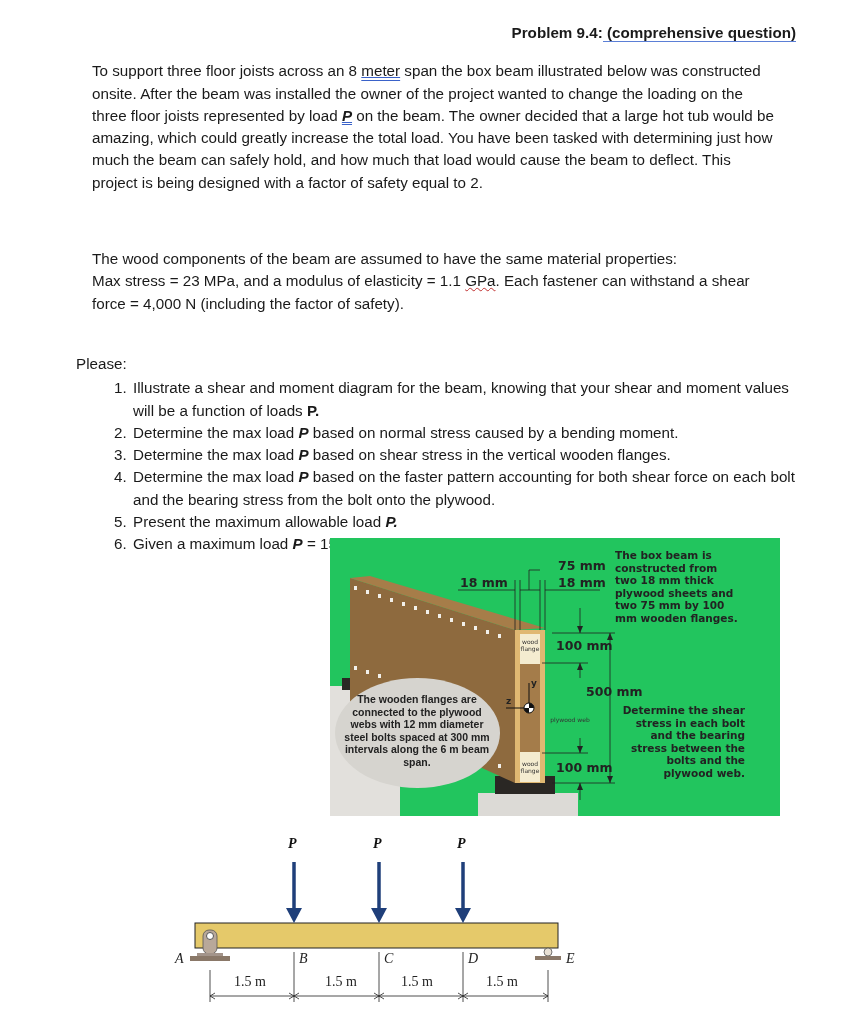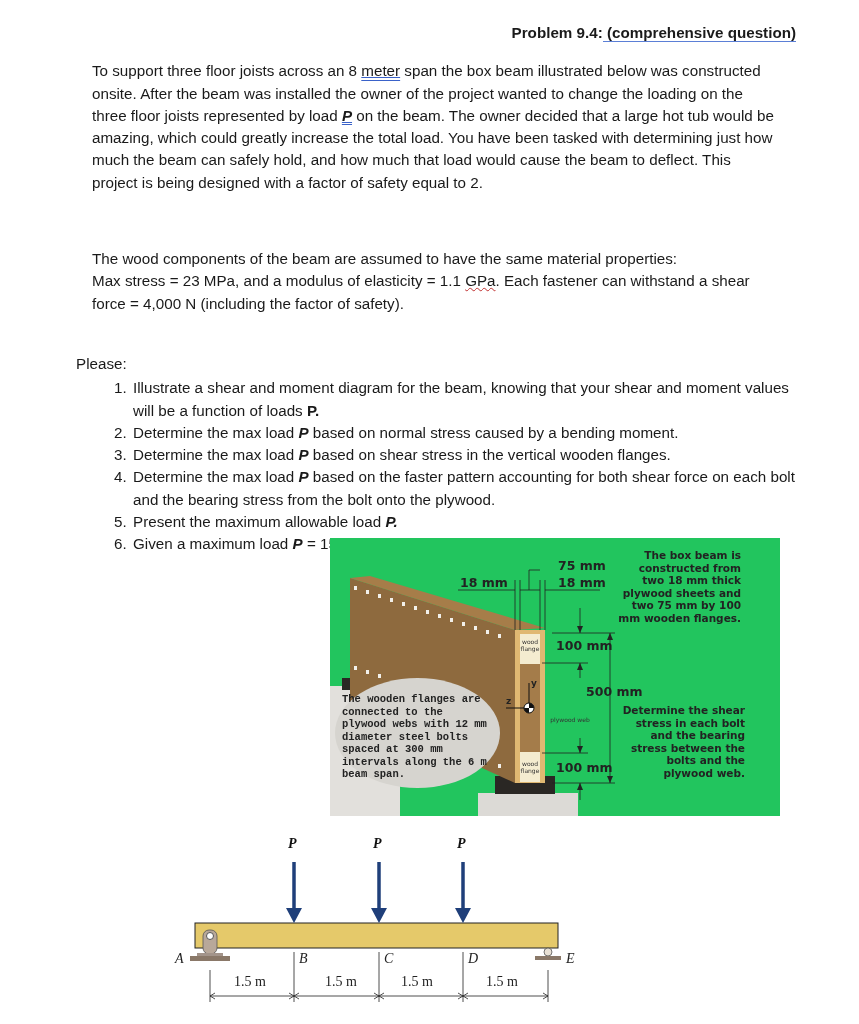--- a/index.html
+++ b/index.html
@@ -9,25 +9,25 @@
   .title .ul{border-bottom:1.5px solid #5b7fd6;}
   .p{margin:16px;}
   .dbl{text-decoration:underline;text-decoration-style:double;text-decoration-color:#3a62c9;}
   .squig{text-decoration:underline;text-decoration-style:wavy;text-decoration-color:#c03030;text-decoration-thickness:1px;}
   .gap{height:22px;}
   ol{margin:2px 0 8px 0;padding-left:55px;}
   ol li{padding-left:2px;}
   b i, i b{font-weight:bold;font-style:italic;}
   .fig{position:absolute;left:330px;top:538px;width:450px;height:278px;background:#22c55e;overflow:hidden;}
   .fig svg{position:absolute;left:0;top:0;}
-  .ftxt{position:absolute;font-family:"DejaVu Sans",sans-serif;font-weight:bold;color:#222;font-size:10.5px;line-height:12.5px;text-align:right;}
+  .ftxt{position:absolute;font-family:"DejaVu Sans",sans-serif;font-weight:bold;color:#222;font-size:10.5px;line-height:12.5px;}
   .dim{position:absolute;font-family:"DejaVu Sans",sans-serif;font-weight:bold;color:#222;font-size:12.5px;}
   .tiny{position:absolute;font-family:"DejaVu Sans",sans-serif;color:#333;font-size:6px;line-height:7px;text-align:center;}
   .bubble{position:absolute;left:5px;top:140px;width:165px;height:110px;border-radius:50%;background:#d6d4cf;}
-  .btxt{position:absolute;left:12px;top:155px;width:150px;font-family:Liberation Mono, monospace;font-weight:bold;color:#222;font-size:10.5px;line-height:12.5px;}
+  .btxt{position:absolute;left:12px;top:155px;width:150px;font-family:Liberation Sans, sans-serif;font-weight:bold;color:#222;font-size:10.5px;line-height:12.5px;text-align:center;}
   .beamfig{position:absolute;left:170px;top:832px;width:420px;height:180px;}
   .lbl{position:absolute;font-family:"Liberation Serif",serif;font-size:14px;color:#222;}
   .P{position:absolute;font-family:"Liberation Serif",serif;font-weight:bold;font-style:italic;font-size:14px;color:#111;}
 </style>
 </head>
 <body>
 
 <div class="doc">
   <div class="title">
     <span>Problem 9.4:</span><span class="ul"> (comprehensive question)</span>

